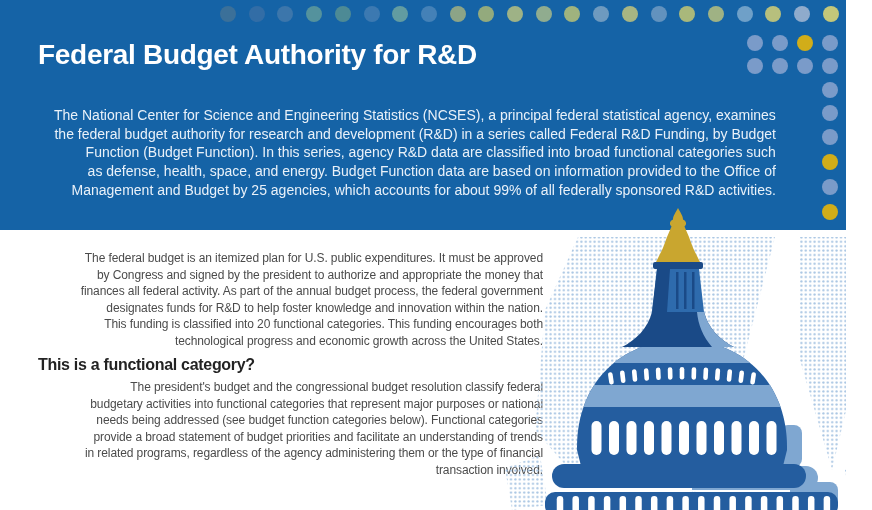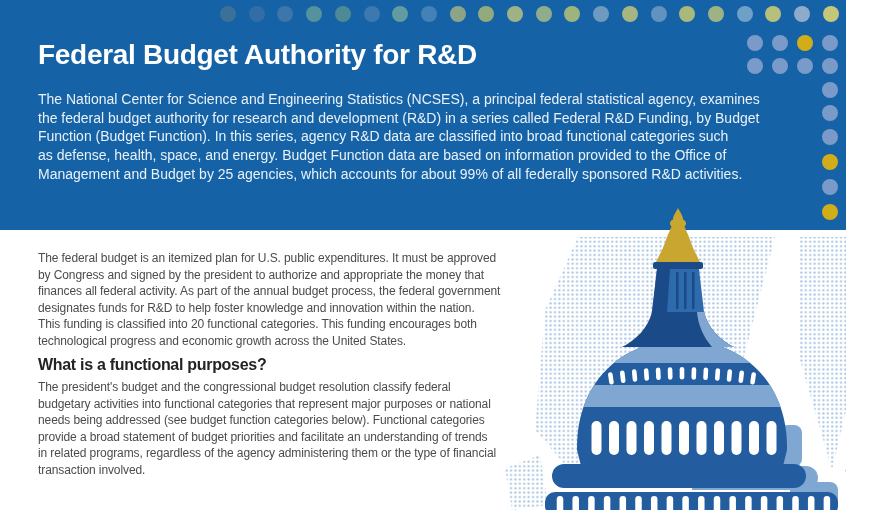--- a/index.html
+++ b/index.html
@@ -1,28 +1,28 @@
 <!DOCTYPE html>
 <html><head>
 <meta charset="utf-8">
 <style>
   html,body{margin:0;padding:0;background:#fff;}
   #page{position:relative;width:846px;height:510px;background:#ffffff;overflow:hidden;
         font-family:"Liberation Sans",sans-serif;}
   .header{position:absolute;left:0;top:0;width:872px;height:230px;background:#1563A6;}
   .title{position:absolute;left:38px;top:38px;margin:0;color:#ffffff;font-size:28px;
          font-weight:bold;letter-spacing:-0.3px;line-height:34px;white-space:pre;}
-  .intro{position:absolute;left:38px;top:90px;margin:0;color:#E9F1F9;font-size:14px;
-         line-height:18.7px;letter-spacing:0;white-space:pre;}
+  .intro{position:absolute;left:38px;top:90px;margin:16px;color:#E9F1F9;font-size:14px;
+         line-height:18.7px;letter-spacing:0;white-space:pre;text-align:right;}
   .dot{position:absolute;border-radius:50%;}
   .main{position:absolute;left:38px;top:250px;width:505px;}
   .sec-h{margin:0 0 4px 0;font-size:16px;font-weight:bold;line-height:21px;color:#232323;
          letter-spacing:-0.3px;white-space:pre;}
   .sec-p{margin:0 0 5px 0;font-size:12px;line-height:16.5px;color:#4B4B4B;
-         letter-spacing:-0.1px;white-space:pre;}
+         letter-spacing:-0.1px;white-space:pre;text-align:right;}
   .illus{position:absolute;left:500px;top:200px;width:372px;height:310px;}
 </style>
 </head>
 <body>
 
 <div id="page">
 
   <div class="header" id="hdr">
     <h1 class="title">Federal Budget Authority for R&amp;D</h1>
     <p class="intro">The National Center for Science and Engineering Statistics (NCSES), a principal federal statistical agency, examines
@@ -80,21 +80,21 @@
   <div class="main">
     <section>
       <p class="sec-p">The federal budget is an itemized plan for U.S. public expenditures. It must be approved
 by Congress and signed by the president to authorize and appropriate the money that
 finances all federal activity. As part of the annual budget process, the federal government
 designates funds for R&amp;D to help foster knowledge and innovation within the nation.
 This funding is classified into 20 functional categories. This funding encourages both
 technological progress and economic growth across the United States.</p>
     </section>
     <section>
-      <h2 class="sec-h">What is a functional purposes?</h2>
+      <h2 class="sec-h">This is a functional category?</h2>
       <p class="sec-p">The president's budget and the congressional budget resolution classify federal
 budgetary activities into functional categories that represent major purposes or national
 needs being addressed (see budget function categories below). Functional categories
 provide a broad statement of budget priorities and facilitate an understanding of trends
 in related programs, regardless of the agency administering them or the type of financial
 transaction involved.</p>
     </section>
   </div>
 
   <svg class="illus" viewBox="0 0 372 310" role="img">

